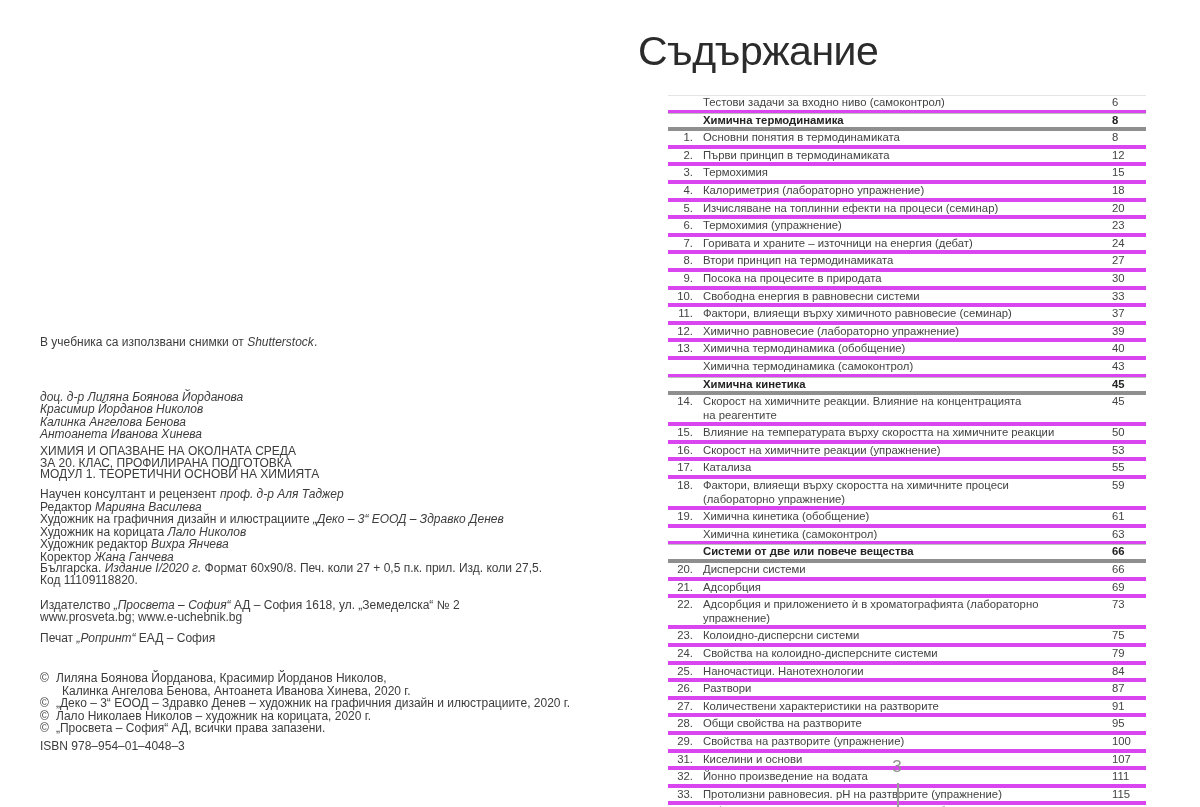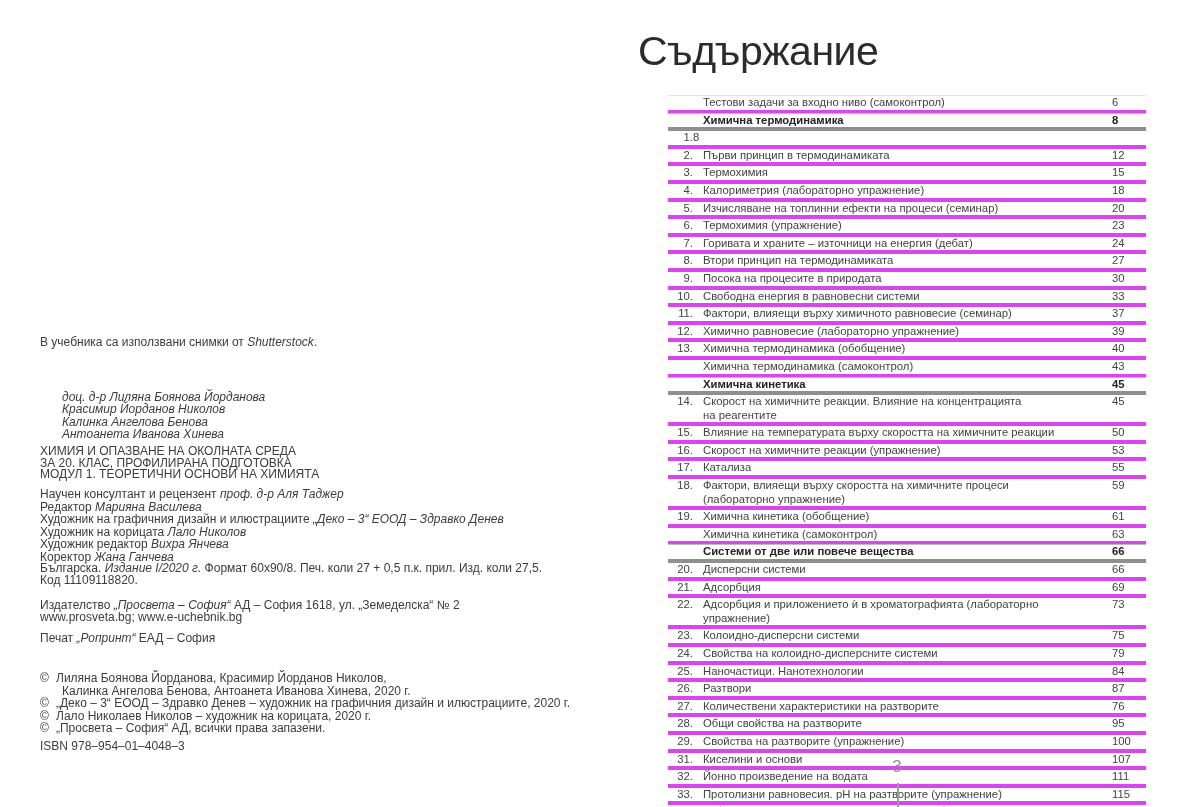--- a/index.html
+++ b/index.html
@@ -7,21 +7,21 @@
     width:1200px;height:807px;background:#ffffff;overflow:hidden;
     font-family:"Liberation Sans","DejaVu Sans",sans-serif;
     -webkit-font-smoothing:antialiased;
   }
   .page{position:relative;width:1200px;height:807px;background:#fff;}
 
   
   .blk{position:absolute;left:40px;color:#3c3c3c;font-size:12px;line-height:12.4px;white-space:nowrap;}
   .blk i{font-style:italic;}
   .photo-credit{top:336px;}
-  .authors{top:391px;font-style:italic;margin-left:22px;}
+  .authors{top:391px;font-style:italic;}
   .caps{top:446px;line-height:11.6px;}
   .credits{top:488px;line-height:12.6px;}
   .edition{top:562px;}
   .publisher{top:599px;}
   .print{top:632px;}
   .copyright{top:672px;line-height:12.6px;}
   .cp-item{display:flex;}
   .cp-sym{width:16px;flex:0 0 16px;}
   .cp-line2{padding-left:6px;}
   .isbn{top:740px;}
@@ -146,20 +146,23 @@
       <div class="toc-row bold">
         <span class="c-num"></span>
         <span class="c-title">
           <span class="t1">Химична термодинамика</span>
         </span>
         <span class="c-page">8</span>
       </div>
 
       <div class="toc-row">
         <span class="c-num">1.</span>
+        <span class="c-title">
+          <span class="t1">Основни понятия в термодинамиката</span>
+        </span>
         <span class="c-page">8</span>
       </div>
 
       <div class="toc-row">
         <span class="c-num">2.</span>
         <span class="c-title">
           <span class="t1">Първи принцип в термодинамиката</span>
         </span>
         <span class="c-page">12</span>
       </div>
@@ -389,21 +392,21 @@
           <span class="t1">Разтвори</span>
         </span>
         <span class="c-page">87</span>
       </div>
 
       <div class="toc-row">
         <span class="c-num">27.</span>
         <span class="c-title">
           <span class="t1">Количествени характеристики на разтворите</span>
         </span>
-        <span class="c-page">76</span>
+        <span class="c-page">91</span>
       </div>
 
       <div class="toc-row">
         <span class="c-num">28.</span>
         <span class="c-title">
           <span class="t1">Общи свойства на разтворите</span>
         </span>
         <span class="c-page">95</span>
       </div>
 

